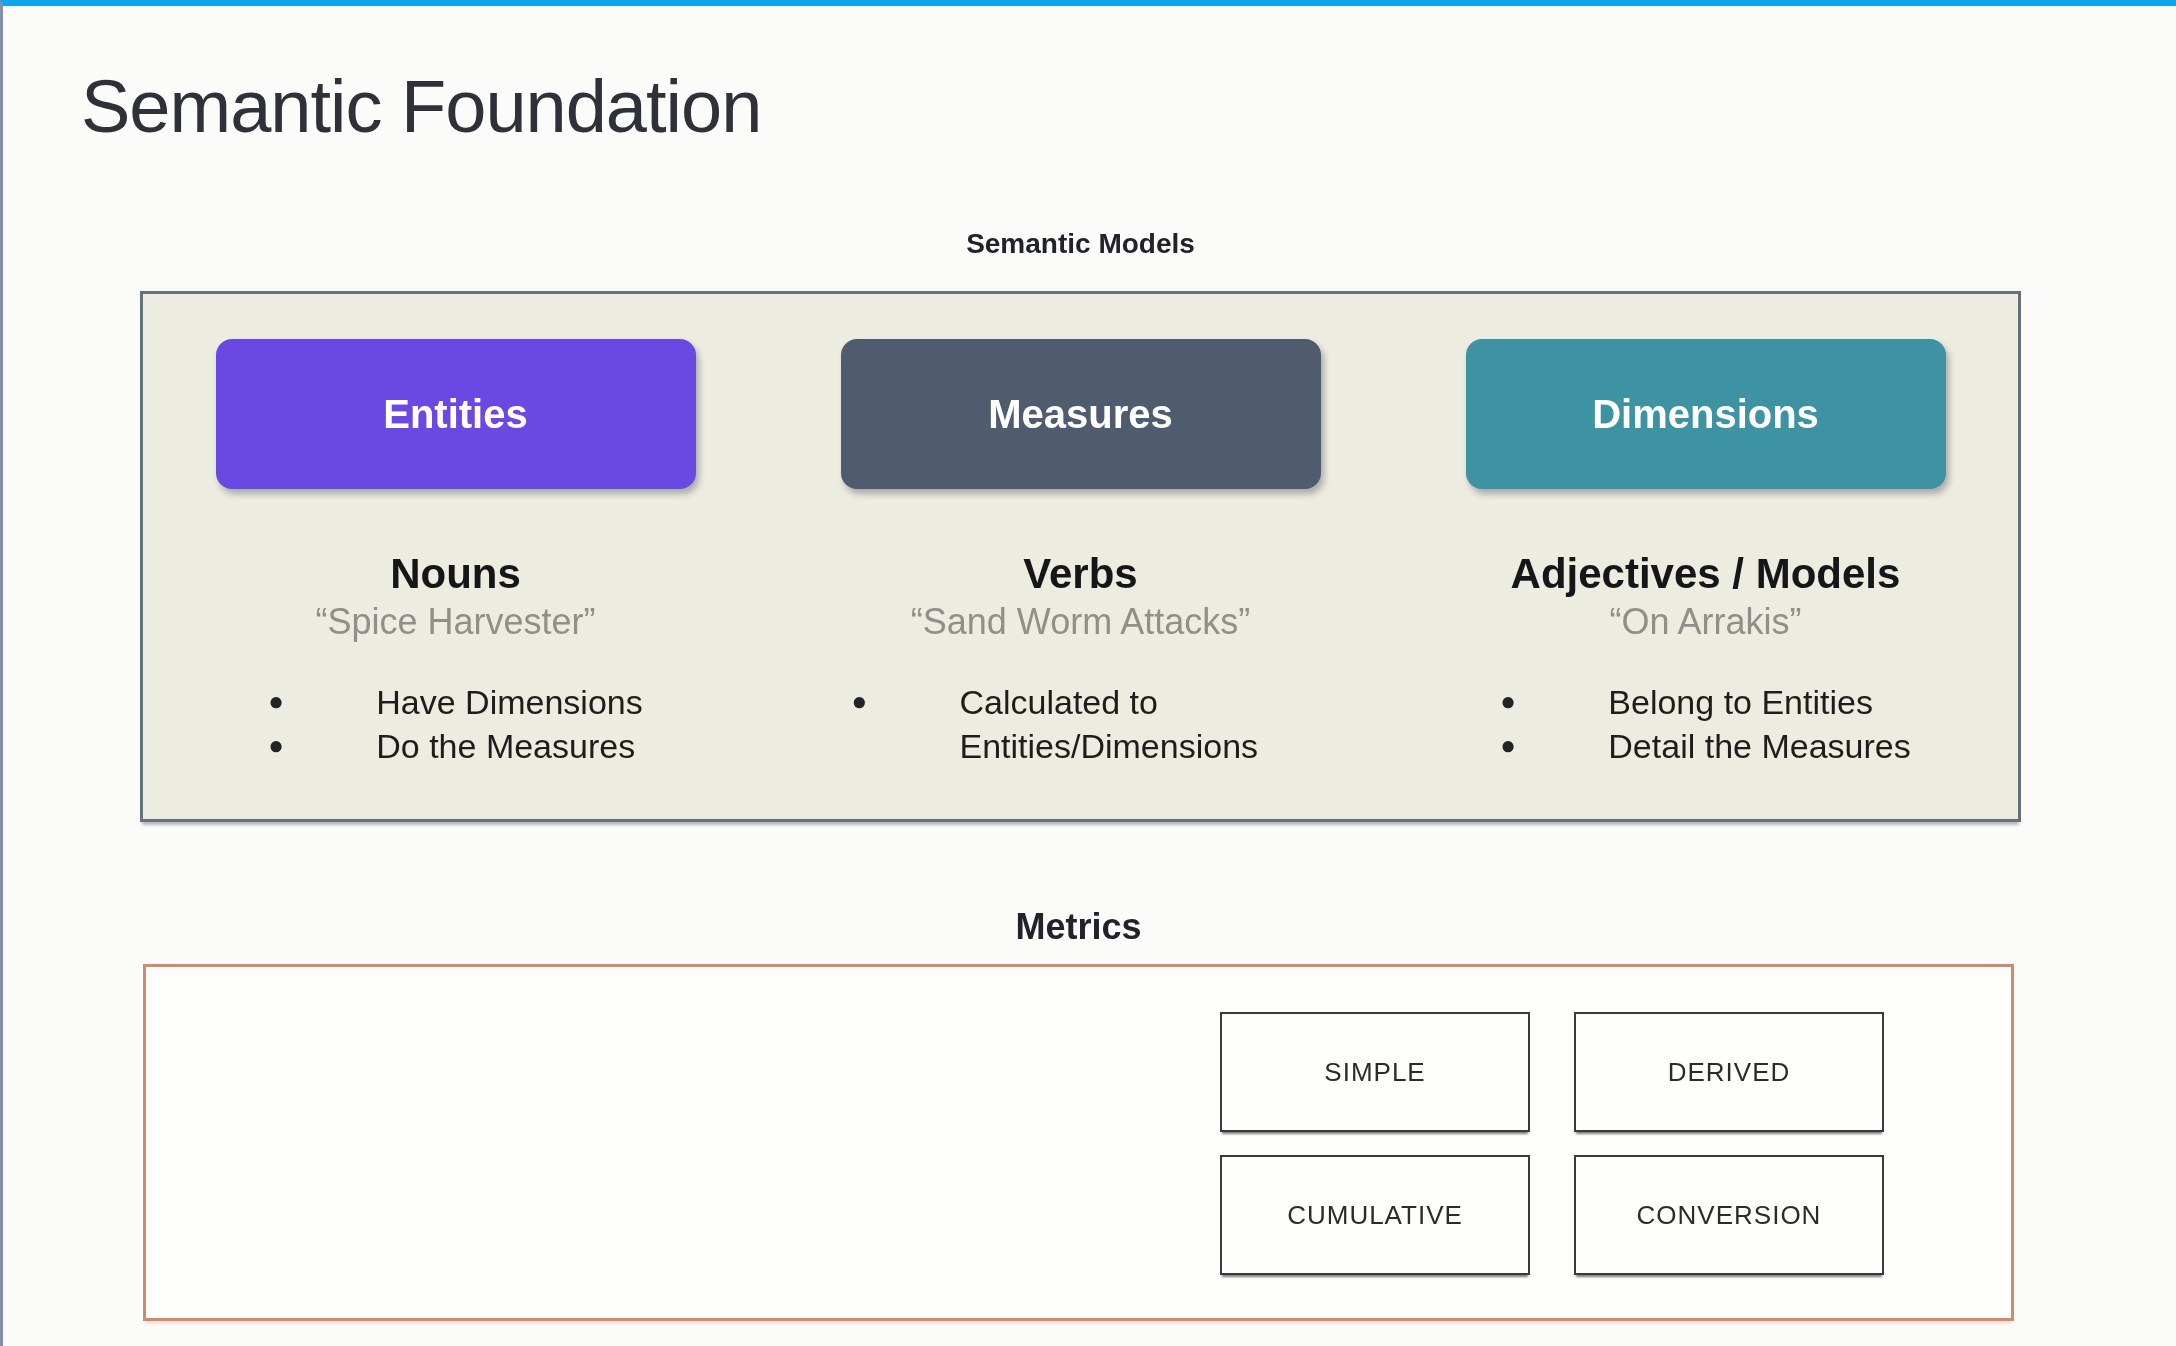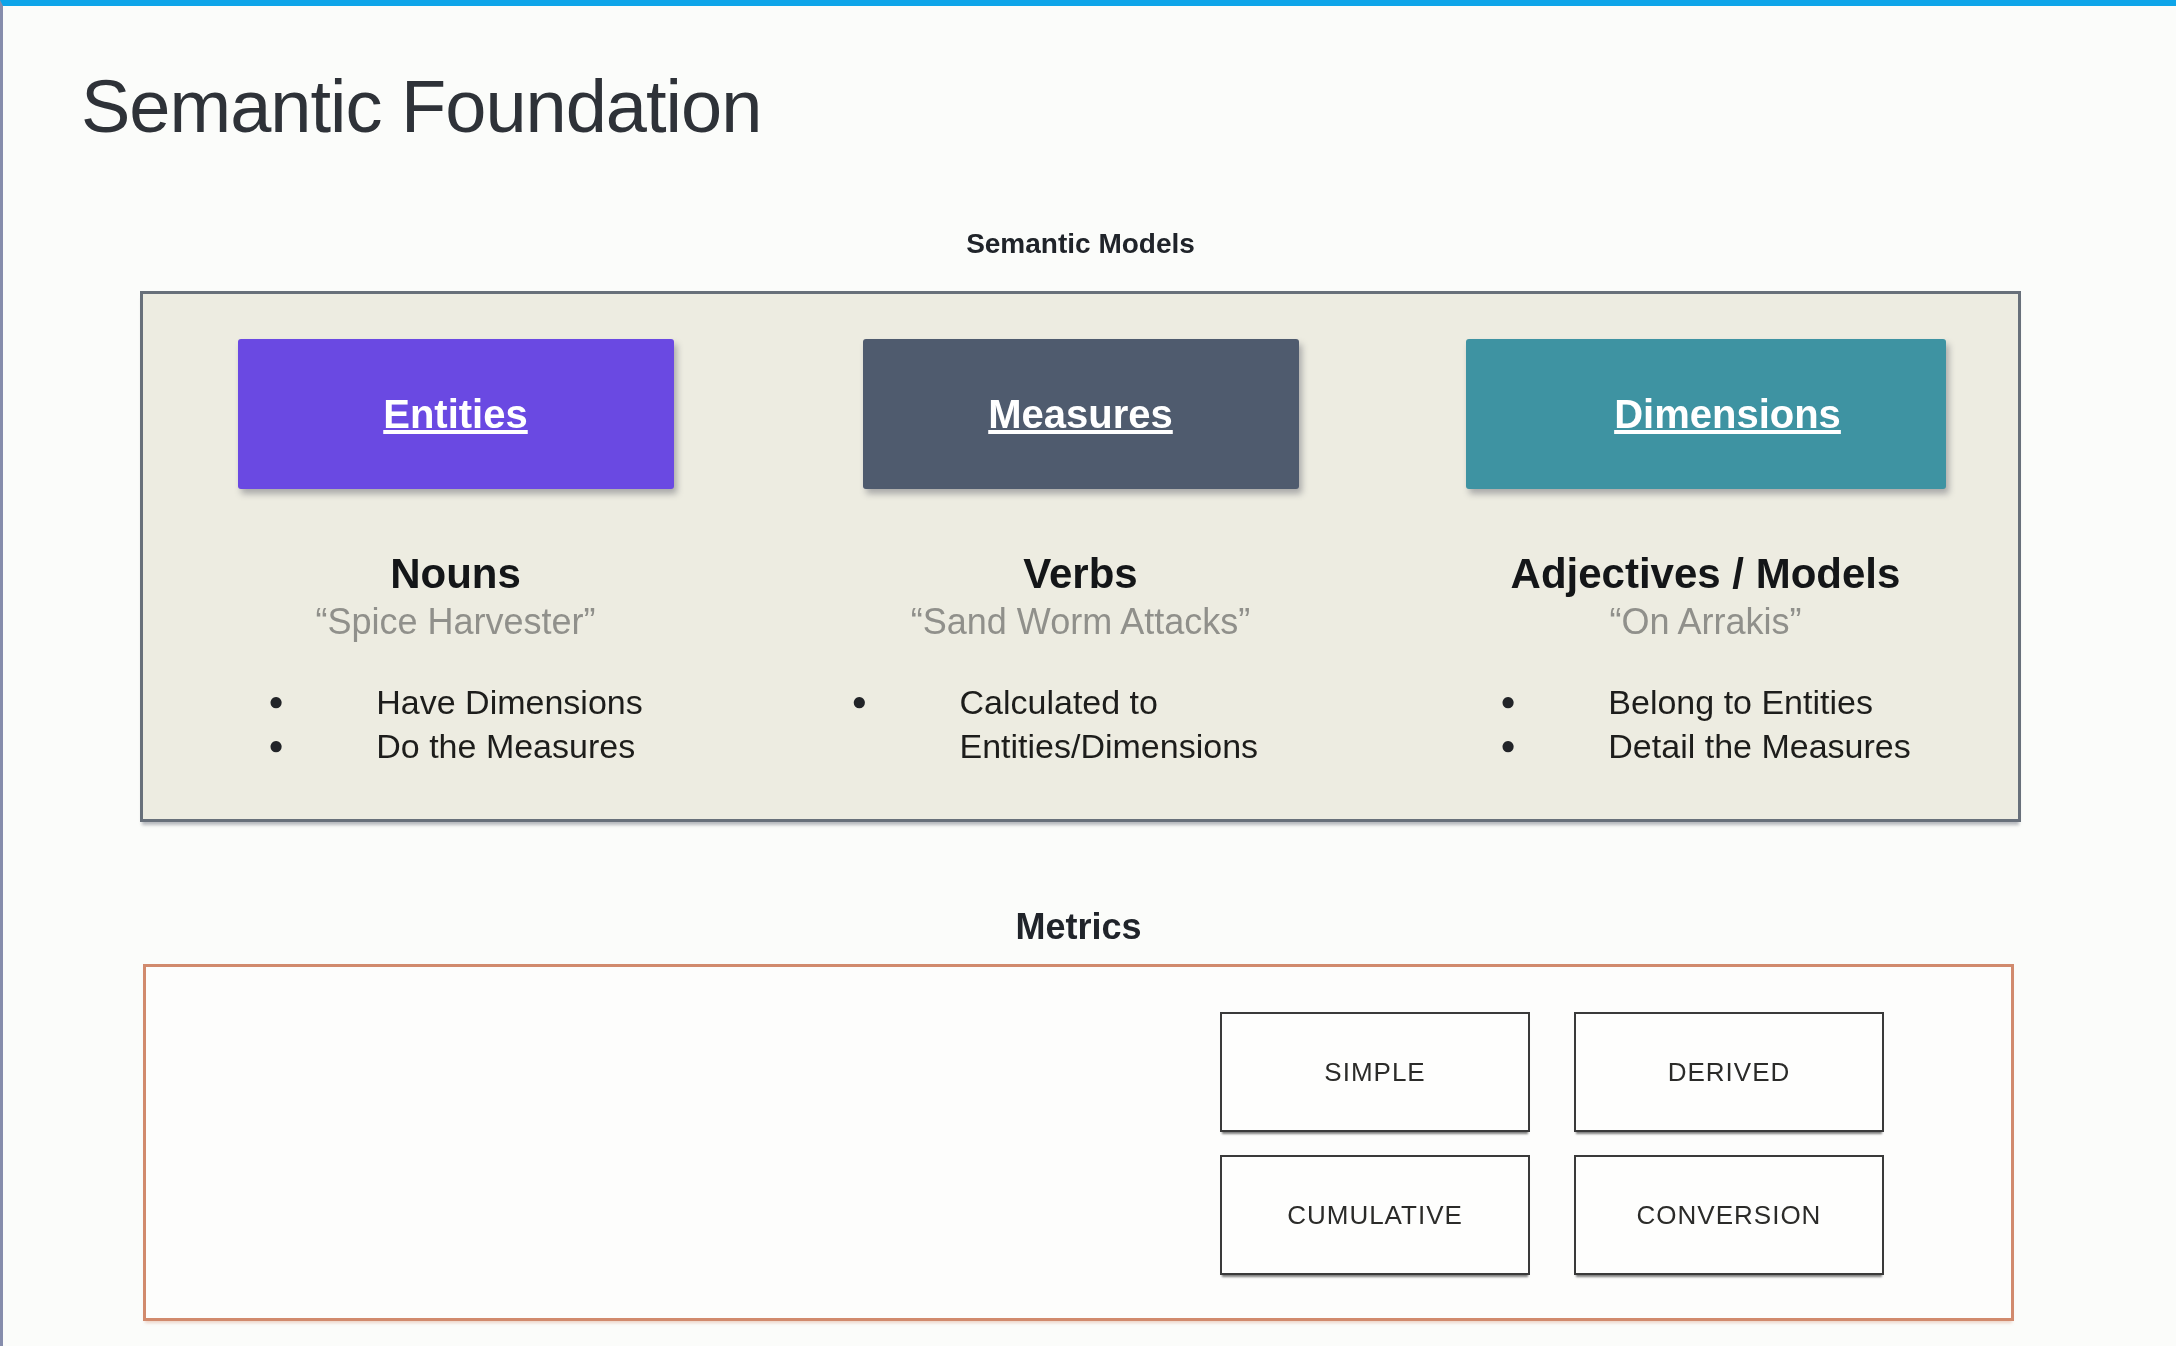--- a/index.html
+++ b/index.html
@@ -32,25 +32,24 @@
     background: #edece1;
     border: 3px solid #68707a;
     box-shadow: 0 5px 3px -2px rgba(100,105,115,0.45);
     display: flex;
   }
   .sm-col {
     flex: 1 1 0; display: flex; flex-direction: column; align-items: center;
     padding-top: 45px; box-sizing: border-box;
   }
   .pill-button {
-    width: 436px; height: 150px; border-radius: 3px;
+    width: 480px; height: 150px; border-radius: 16px;
     display: flex; align-items: center; justify-content: center;
     color: #ffffff; font-size: 40px; font-weight: 700;
     box-shadow: 3px 5px 6px rgba(50,52,70,0.35);
-    text-decoration: underline;
   }
   .role {
     margin-top: 62px; font-size: 42px; font-weight: 700; color: #141618;
     text-align: center; line-height: 1.1;
   }
   .example {
     margin-top: 4px; font-size: 36px; color: #90908b; text-align: right;
   }
   ul.points {
     list-style: none; margin: 38px 0 0 0; padding: 0;
@@ -119,21 +118,21 @@
     <div class="sm-col">
       <div class="pill-button" style="background: rgb(79, 91, 110);">Measures</div>
       <div class="role">Verbs</div>
       <div class="example">“Sand Worm Attacks”</div>
       <ul class="points">
         <li>Calculated to Entities/Dimensions</li>
       </ul>
     </div>
 
     <div class="sm-col">
-      <div class="pill-button" style="background: rgb(62, 147, 162); padding-left: 44px;">Dimensions</div>
+      <div class="pill-button" style="background: rgb(62, 147, 162);">Dimensions</div>
       <div class="role">Adjectives / Models</div>
       <div class="example">“On Arrakis”</div>
       <ul class="points">
         <li>Belong to Entities</li>
         <li>Detail the Measures</li>
       </ul>
     </div>
 
   </div>
 

